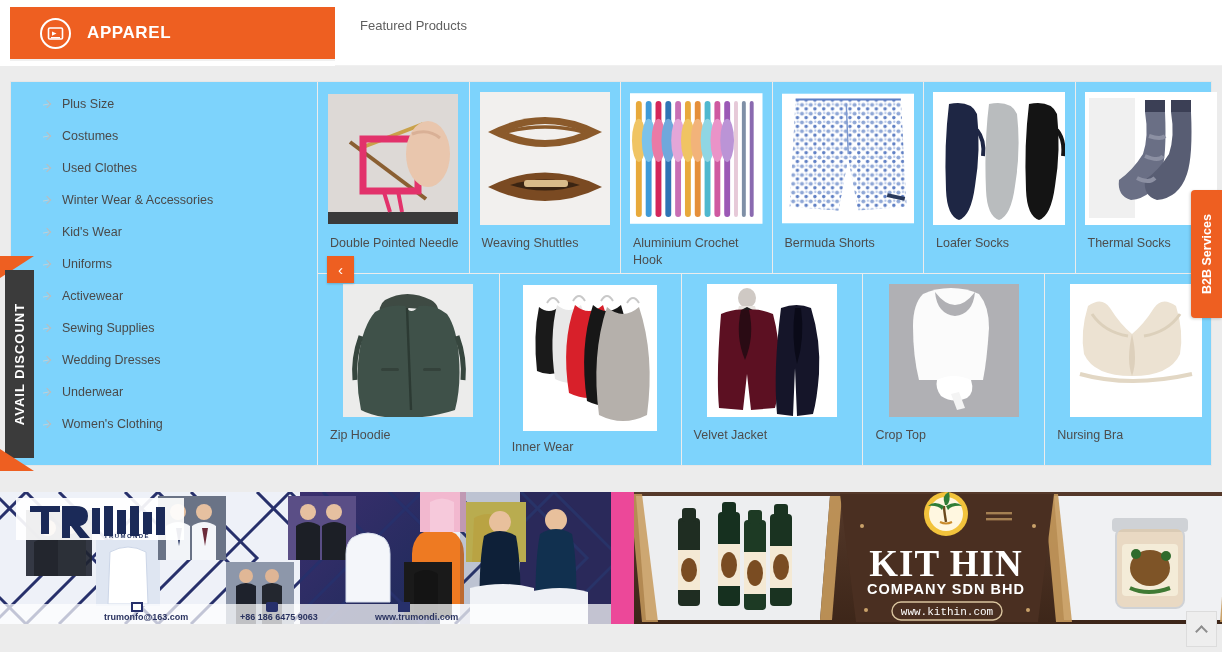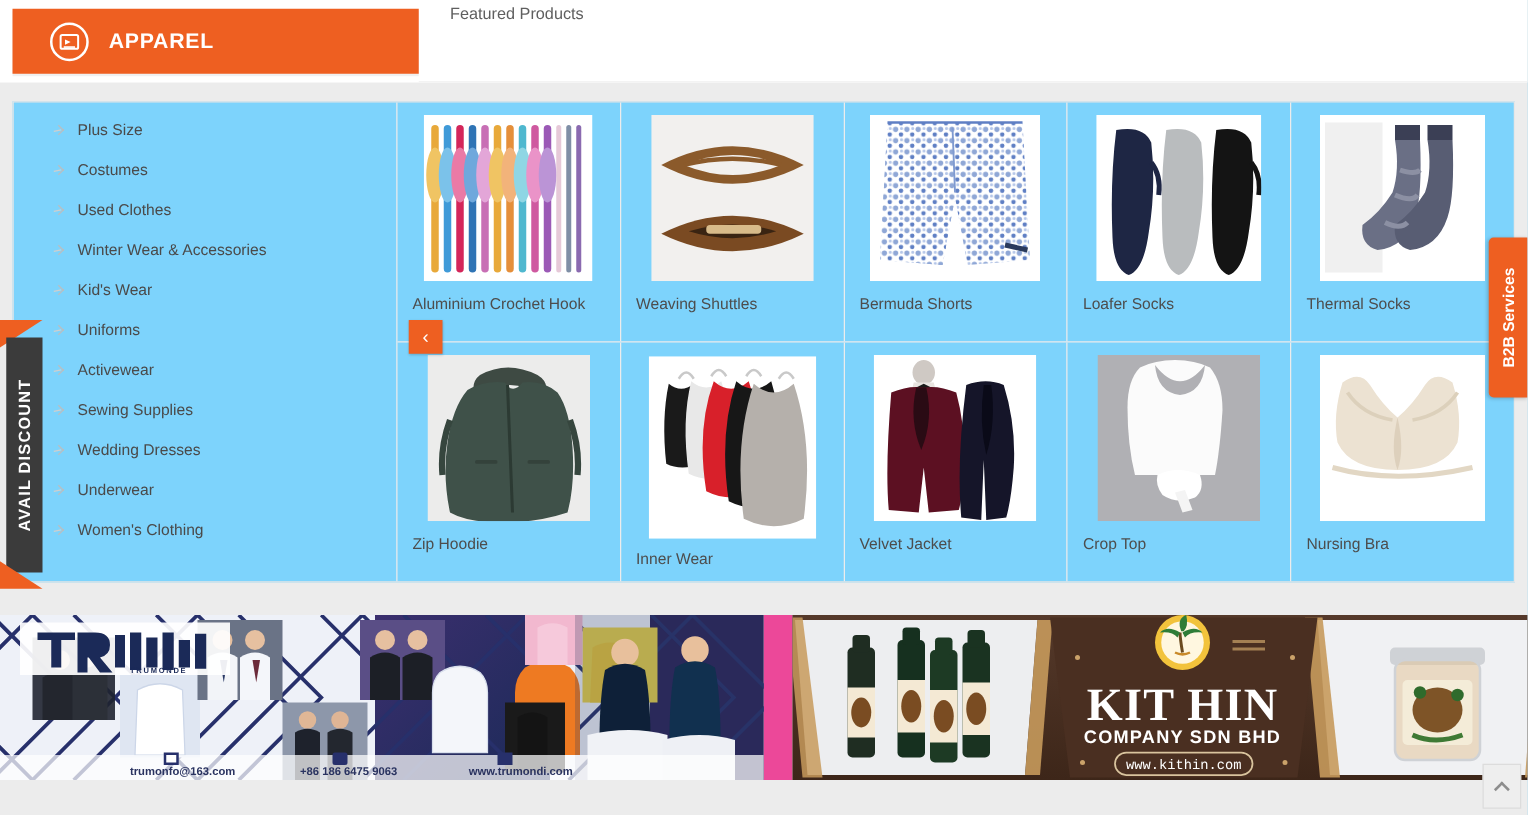--- a/index.html
+++ b/index.html
@@ -29,21 +29,21 @@
   .cat-icon svg { display: block; }
   .cat-title {
     color: #ffffff; font-weight: bold; font-size: 17px; letter-spacing: 0.6px;
     margin-left: 16px;
   }
   .featured-wrap {
     position: absolute; left: 335px; top: 0; right: 0; height: 66px;
     background: #ffffff; border-bottom: 1px solid #f0f0f0;
   }
   .featured-label {
-    position: absolute; left: 25px; top: 3px; font-size: 13px; color: #5f5f5f;
+    position: absolute; left: 25px; top: 18px; font-size: 13px; color: #5f5f5f;
   }
 
   
   .panel {
     position: absolute; left: 10px; top: 81px; width: 1202px; height: 385px;
     background: #7dd3fc; border: 1px solid #e6e6e6;
   }
   .panel-inner { position: relative; width: 100%; height: 100%; display: flex; }
 
   
@@ -226,20 +226,50 @@
         <div class="side-item">
           <span class="side-arrow"></span>
           <span class="side-label">Women's Clothing</span>
         </div>
       </div>
 
       <div class="grid-area">
 
         <div class="prow top">
 
+          <div class="pcard">
+            <div class="pthumb">
+              <svg width="130" height="130" viewBox="0 0 130 130">
+                <rect width="130" height="130" fill="#ddd9d6"></rect>
+                <rect y="118" width="130" height="12" fill="#3a3a3a"></rect>
+                <path d="M30 55 L95 30" stroke="#c9a24a" stroke-width="4"></path>
+                <path d="M22 48 L98 105" stroke="#8a5f32" stroke-width="4"></path>
+                <rect x="35" y="45" width="55" height="52" fill="none" stroke="#e2326b" stroke-width="7"></rect>
+                <path d="M55 95 L62 118 M70 97 L74 118" stroke="#e2326b" stroke-width="4" fill="none"></path>
+                <ellipse cx="100" cy="60" rx="22" ry="33" fill="#e9c6ad"></ellipse>
+                <path d="M84 40 q16 -6 28 4" stroke="#d9b096" stroke-width="3" fill="none"></path>
+              </svg>
+            </div>
+            <div class="pname">Double Pointed Needle</div>
+          </div>
+
+          <div class="pcard">
+            <div class="pthumb">
+              <svg width="130" height="133" viewBox="0 0 130 133">
+                <rect width="130" height="133" fill="#f2f0ee"></rect>
+                <path d="M8 40 Q65 10 122 40 Q65 70 8 40 Z" fill="#8b5a2b"></path>
+                <path d="M26 40 Q65 24 104 40 Q65 56 26 40 Z" fill="#f2f0ee"></path>
+                <path d="M26 40 Q65 30 104 40" stroke="#8b5a2b" stroke-width="3.5" fill="none"></path>
+                <path d="M8 95 Q65 66 122 95 Q65 123 8 95 Z" fill="#7a4a22"></path>
+                <path d="M30 93 Q65 82 100 93 Q65 104 30 93 Z" fill="#3a2412"></path>
+                <rect x="44" y="88" width="44" height="7" rx="3" fill="#d8bb8a"></rect>
+              </svg>
+            </div>
+            <div class="pname">Weaving Shuttles</div>
+          </div>
 
           <div class="pcard">
             <div class="pthumb">
               <svg width="135" height="133" viewBox="0 0 135 133">
                 <rect width="135" height="133" fill="#ffffff"></rect>
                 <g>
                   <rect x="6" y="8" width="6" height="118" rx="3" fill="#e8a93a"></rect>
                   <rect x="16" y="8" width="6" height="118" rx="3" fill="#3f9ad8"></rect>
                   <rect x="26" y="8" width="6" height="118" rx="3" fill="#d4265a"></rect>
                   <rect x="36" y="8" width="6" height="118" rx="3" fill="#2f74b5"></rect>
@@ -261,35 +291,20 @@
                   <ellipse cx="49" cy="48" rx="7" ry="22" fill="#e3a6d8"></ellipse>
                   <ellipse cx="59" cy="48" rx="7" ry="22" fill="#f0c463"></ellipse>
                   <ellipse cx="69" cy="48" rx="7" ry="22" fill="#f2b37a"></ellipse>
                   <ellipse cx="79" cy="48" rx="7" ry="22" fill="#8fd6e4"></ellipse>
                   <ellipse cx="89" cy="48" rx="7" ry="22" fill="#ea93c8"></ellipse>
                   <ellipse cx="99" cy="48" rx="7" ry="22" fill="#bb94d6"></ellipse>
                 </g>
               </svg>
             </div>
             <div class="pname">Aluminium Crochet Hook</div>
-          </div>
-
-          <div class="pcard">
-            <div class="pthumb">
-              <svg width="130" height="133" viewBox="0 0 130 133">
-                <rect width="130" height="133" fill="#f2f0ee"></rect>
-                <path d="M8 40 Q65 10 122 40 Q65 70 8 40 Z" fill="#8b5a2b"></path>
-                <path d="M26 40 Q65 24 104 40 Q65 56 26 40 Z" fill="#f2f0ee"></path>
-                <path d="M26 40 Q65 30 104 40" stroke="#8b5a2b" stroke-width="3.5" fill="none"></path>
-                <path d="M8 95 Q65 66 122 95 Q65 123 8 95 Z" fill="#7a4a22"></path>
-                <path d="M30 93 Q65 82 100 93 Q65 104 30 93 Z" fill="#3a2412"></path>
-                <rect x="44" y="88" width="44" height="7" rx="3" fill="#d8bb8a"></rect>
-              </svg>
-            </div>
-            <div class="pname">Weaving Shuttles</div>
           </div>
 
           <div class="pcard">
             <div class="pthumb">
               <svg width="136" height="133" viewBox="0 0 136 133">
                 <defs>
                   <pattern id="floral" width="9" height="9" patternUnits="userSpaceOnUse">
                     <rect width="9" height="9" fill="#ffffff"></rect>
                     <circle cx="2.5" cy="2.5" r="2.1" fill="#8fa7d6"></circle>
                     <circle cx="6.8" cy="6.6" r="1.8" fill="#5f7fc4"></circle>

